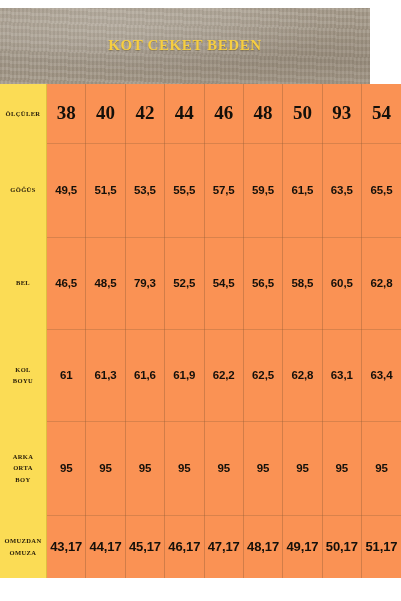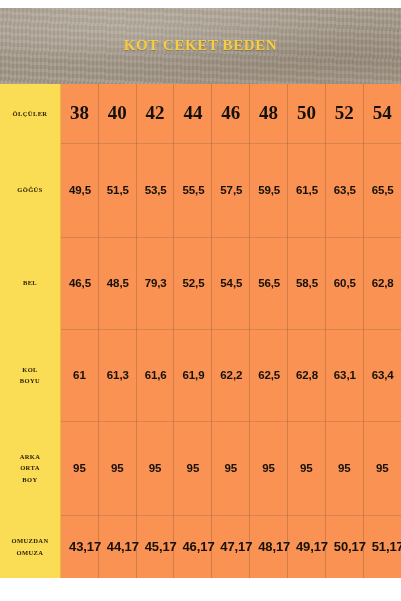--- a/index.html
+++ b/index.html
@@ -18,21 +18,21 @@
     width: 401px;
     height: 601px;
     background: #ffffff;
   }
 
   
   #title-banner {
     position: absolute;
     left: 0;
     top: 8px;
-    width: 401px;
+    width: 370px;
     height: 76px;
     background:
       repeating-linear-gradient(92deg, rgba(255,255,255,0.05) 0 2px, rgba(0,0,0,0.045) 2px 4px),
       repeating-linear-gradient(3deg, rgba(255,255,255,0.07) 0 3px, rgba(90,75,60,0.06) 3px 7px),
       linear-gradient(180deg, #a79c8c 0%, #a39888 35%, #9d9282 70%, #a69b8b 100%);
     display: flex;
     flex-direction: column;
     align-items: center;
     justify-content: center;
     box-sizing: border-box;
@@ -67,21 +67,21 @@
     position: absolute;
     left: 0;
     top: 84px;
     width: 401px;
     height: 494px;
     border-collapse: collapse;
     table-layout: fixed;
   }
   #size-table tr { }
   #size-table td, #size-table th {
-    padding: 8px;
+    padding: 1px;
     margin: 0;
     text-align: center;
     vertical-align: middle;
     border-right: 1px solid rgba(150,95,55,0.40);
     border-bottom: 1px solid rgba(150,95,55,0.32);
     background: #FA9254;
   }
   #size-table td:last-child, #size-table th:last-child {
     border-right: none;
   }
@@ -145,21 +145,21 @@
         <th class="rowlabel" data-name="corner-label-olculer">
           <span class="lbl-line" data-name="corner-label-text">ÖLÇÜLER</span>
         </th>
         <th class="head-size" data-name="size-header-38">38</th>
         <th class="head-size" data-name="size-header-40">40</th>
         <th class="head-size" data-name="size-header-42">42</th>
         <th class="head-size" data-name="size-header-44">44</th>
         <th class="head-size" data-name="size-header-46">46</th>
         <th class="head-size" data-name="size-header-48">48</th>
         <th class="head-size" data-name="size-header-50">50</th>
-        <th class="head-size" data-name="size-header-52">52</th>
+        <th class="head-size" data-name="size-header-52">93</th>
         <th class="head-size" data-name="size-header-54">54</th>
       </tr>
 
       <tr data-name="row-gogus">
         <td class="rowlabel" data-name="row-label-gogus">
           <span class="lbl-line" data-name="row-label-gogus-line-1">GÖĞÜS</span>
         </td>
         <td class="cell-val" data-name="cell-gogus-38">49,5</td>
         <td class="cell-val" data-name="cell-gogus-40">51,5</td>
         <td class="cell-val" data-name="cell-gogus-42">53,5</td>

